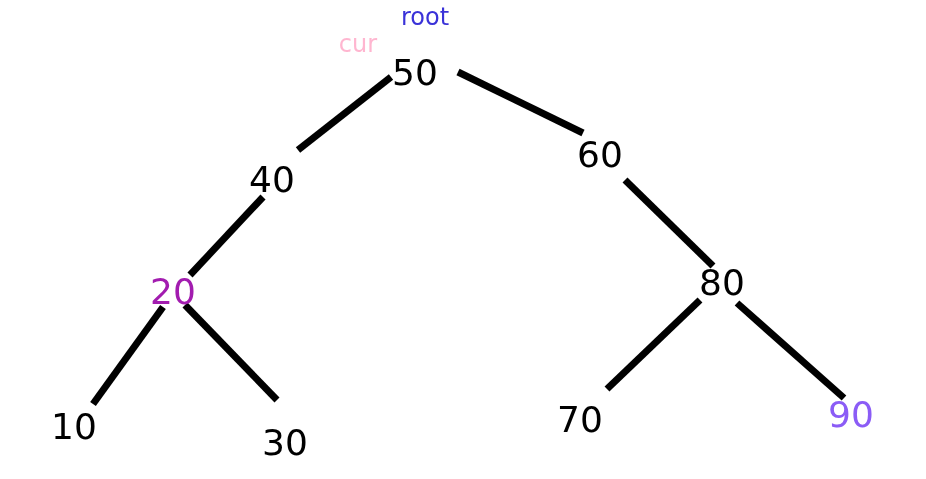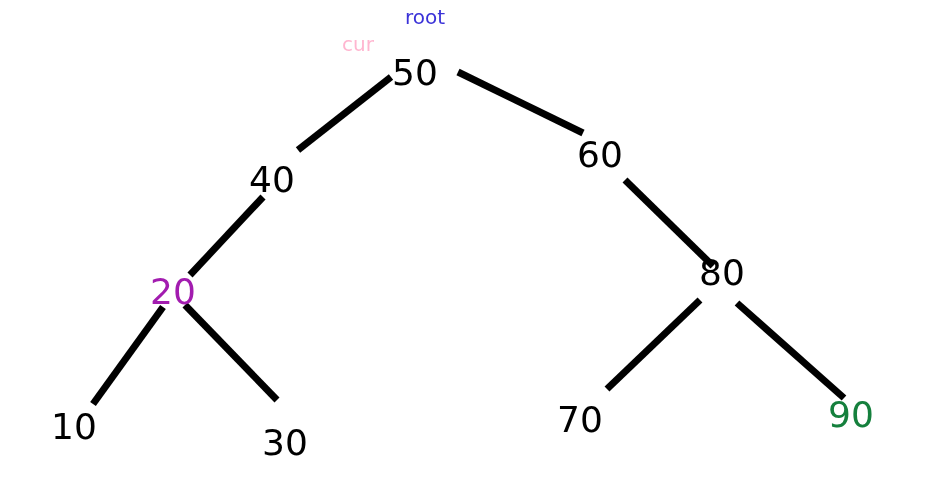--- a/index.html
+++ b/index.html
@@ -29,21 +29,21 @@
     font-size: 36px;
     line-height: 1;
     color: #000000;
     white-space: nowrap;
     transform: translate(-50%, -50%);
     user-select: none;
   }
   .annotation {
     position: absolute;
     font-family: "DejaVu Sans", sans-serif;
-    font-size: 20px;
+    font-size: 24px;
     line-height: 1;
     white-space: nowrap;
     transform: translate(-50%, -50%);
     user-select: none;
   }
 </style>
 </head>
 <body>
 
 <div id="canvas">
@@ -57,25 +57,25 @@
       <line x1="625" y1="180" x2="713" y2="266" stroke="#000000" stroke-width="7" stroke-linecap="butt"></line>
       <line x1="700" y1="300" x2="607" y2="389" stroke="#000000" stroke-width="7" stroke-linecap="butt"></line>
       <line x1="737" y1="303" x2="844" y2="398" stroke="#000000" stroke-width="7" stroke-linecap="butt"></line>
     </svg>
 
   <div id="node-layer">
       <div class="node-label" style="left: 415px; top: 73px; color: rgb(0, 0, 0);">50</div>
       <div class="node-label" style="left: 272px; top: 180px; color: rgb(0, 0, 0);">40</div>
       <div class="node-label" style="left: 600px; top: 155px; color: rgb(0, 0, 0);">60</div>
       <div class="node-label" style="left: 173px; top: 292px; color: #a21caf;">20</div>
-      <div class="node-label" style="left: 722px; top: 273px; color: rgb(0, 0, 0);">80</div>
+      <div class="node-label" style="left: 722px; top: 283px; color: rgb(0, 0, 0);">80</div>
       <div class="node-label" style="left: 74px; top: 427px; color: rgb(0, 0, 0);">10</div>
       <div class="node-label" style="left: 285px; top: 443px; color: rgb(0, 0, 0);">30</div>
       <div class="node-label" style="left: 580px; top: 420px; color: rgb(0, 0, 0);">70</div>
-      <div class="node-label" style="left: 851px; top: 415px; color: #15803d;">90</div>
+      <div class="node-label" style="left: 851px; top: 415px; color: #8b5cf6;">90</div>
     </div>
 
   <div id="annotation-layer">
       <div class="annotation" style="left: 425px; top: 17px; color: rgb(58, 50, 216);">root</div>
       <div class="annotation" style="left: 358px; top: 44px; color: rgb(255, 182, 208);">cur</div>
     </div>
 
 </div>
 
 </body></html>

